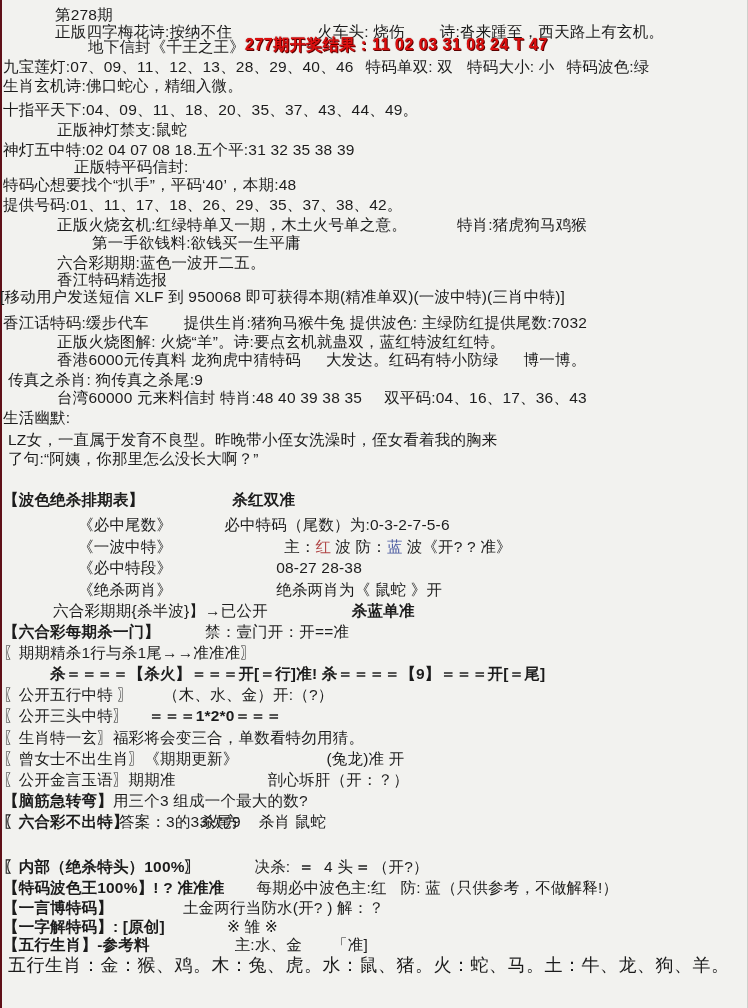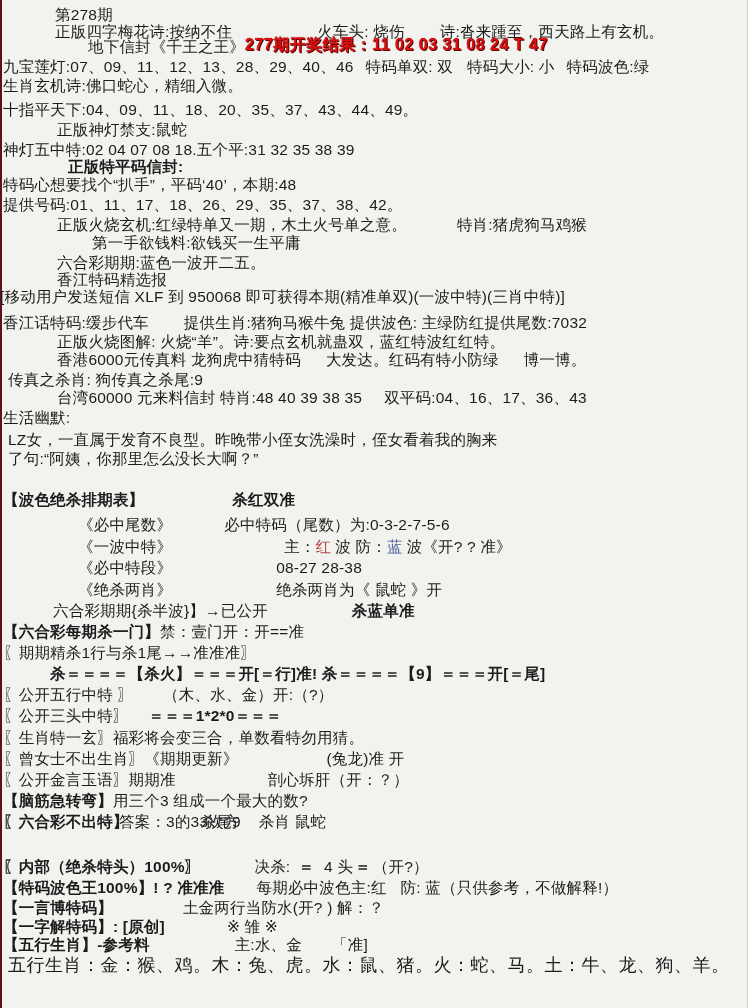--- a/index.html
+++ b/index.html
@@ -51,21 +51,21 @@
   <div class="page-right-edge"></div>
   <div id="doc">
       <div class="line" style="top: 5px; left: 55px;"><span class="seg">第278期</span></div>
       <div class="line" style="top: 22px; left: 55px;"><span class="seg">正版四字梅花诗:按纳不住</span><span class="seg" style="margin-left: 85px;">火车头: 烧伤</span><span class="seg" style="margin-left: 35px;">诗:沓来踵至，西天路上有玄机。</span></div>
       <div class="line" style="top: 37px; left: 88px;"><span class="seg">地下信封《千王之王》</span><span class="seg seg-red">277期开奖结果：11 02 03 31 08 24 T 47</span></div>
       <div class="line" style="top: 57px; left: 3px;"><span class="seg">九宝莲灯:07、09、11、12、13、28、29、40、46</span><span class="seg" style="margin-left: 12px;">特码单双: 双</span><span class="seg" style="margin-left: 14px;">特码大小: 小</span><span class="seg" style="margin-left: 12px;">特码波色:绿</span></div>
       <div class="line" style="top: 76px; left: 3px;"><span class="seg">生肖玄机诗:佛口蛇心，精细入微。</span></div>
       <div class="line" style="top: 100px; left: 3px;"><span class="seg">十指平天下:04、09、11、18、20、35、37、43、44、49。</span></div>
       <div class="line" style="top: 120px; left: 57px;"><span class="seg">正版神灯禁支:鼠蛇</span></div>
       <div class="line" style="top: 140px; left: 3px;"><span class="seg">神灯五中特:02 04 07 08 18.五个平:31 32 35 38 39</span></div>
-      <div class="line" style="top: 157px; left: 68px; font-weight: bold;"><span class="seg">正版特平码信封:</span></div>
+      <div class="line" style="top: 157px; left: 74px;"><span class="seg">正版特平码信封:</span></div>
       <div class="line" style="top: 175px; left: 3px;"><span class="seg">特码心想要找个“扒手”，平码‘40’，本期:48</span></div>
       <div class="line" style="top: 195px; left: 3px;"><span class="seg">提供号码:01、11、17、18、26、29、35、37、38、42。</span></div>
       <div class="line" style="top: 215px; left: 57px;"><span class="seg">正版火烧玄机:红绿特单又一期，木土火号单之意。</span><span class="seg" style="margin-left: 50px;">特肖:猪虎狗马鸡猴</span></div>
       <div class="line" style="top: 233px; left: 92px;"><span class="seg">第一手欲钱料:欲钱买一生平庸</span></div>
       <div class="line" style="top: 253px; left: 57px;"><span class="seg">六合彩期期:蓝色一波开二五。</span></div>
       <div class="line" style="top: 270px; left: 57px;"><span class="seg">香江特码精选报</span></div>
       <div class="line" style="top: 287px; left: 0px;"><span class="seg">[移动用户发送短信 XLF 到 950068 即可获得本期(精准单双)(一波中特)(三肖中特)]</span></div>
       <div class="line" style="top: 313px; left: 3px;"><span class="seg">香江话特码:缓步代车</span><span class="seg" style="margin-left: 35px;">提供生肖:猪狗马猴牛兔 提供波色: 主绿防红提供尾数:7032</span></div>
       <div class="line" style="top: 332px; left: 57px;"><span class="seg">正版火烧图解: 火烧“羊”。诗:要点玄机就蛊双，蓝红特波红红特。</span></div>
       <div class="line" style="top: 350px; left: 57px;"><span class="seg">香港6000元传真料 龙狗虎中猜特码</span><span class="seg" style="margin-left: 25px;">大发达。红码有特小防绿</span><span class="seg" style="margin-left: 25px;">博一博。</span></div>
@@ -73,21 +73,21 @@
       <div class="line" style="top: 388px; left: 57px;"><span class="seg">台湾60000 元来料信封 特肖:48 40 39 38 35</span><span class="seg" style="margin-left: 22px;">双平码:04、16、17、36、43</span></div>
       <div class="line" style="top: 408px; left: 3px;"><span class="seg">生活幽默:</span></div>
       <div class="line" style="top: 430px; left: 8px;"><span class="seg">LZ女，一直属于发育不良型。昨晚带小侄女洗澡时，侄女看着我的胸来</span></div>
       <div class="line" style="top: 449px; left: 8px;"><span class="seg">了句:“阿姨，你那里怎么没长大啊？”</span></div>
       <div class="line" style="top: 490px; left: 3px;"><span class="seg seg-bold">【波色绝杀排期表】</span><span class="seg seg-bold" style="margin-left: 88px;">杀红双准</span></div>
       <div class="line" style="top: 515px; left: 78px;"><span class="seg">《必中尾数》</span><span class="seg" style="margin-left: 52px;">必中特码（尾数）为:0-3-2-7-5-6</span></div>
       <div class="line" style="top: 537px; left: 78px;"><span class="seg">《一波中特》</span><span class="seg" style="margin-left: 112px;">主：</span><span class="seg seg-r">红</span><span class="seg" style="margin-left: 4px;">波 防：</span><span class="seg seg-b">蓝</span><span class="seg" style="margin-left: 4px;">波《开? ? 准》</span></div>
       <div class="line" style="top: 558px; left: 78px;"><span class="seg">《必中特段》</span><span class="seg" style="margin-left: 104px;">08-27 28-38</span></div>
       <div class="line" style="top: 580px; left: 78px;"><span class="seg">《绝杀两肖》</span><span class="seg" style="margin-left: 104px;">绝杀两肖为《 鼠蛇 》开</span></div>
       <div class="line" style="top: 601px; left: 53px;"><span class="seg">六合彩期期{杀半波}】→已公开</span><span class="seg seg-bold" style="margin-left: 84px;">杀蓝单准</span></div>
-      <div class="line" style="top: 622px; left: 3px;"><span class="seg seg-bold">【六合彩每期杀一门】</span><span class="seg" style=" text-align: right;">禁：壹门开：开==准</span></div>
+      <div class="line" style="top: 622px; left: 3px;"><span class="seg seg-bold">【六合彩每期杀一门】</span><span class="seg" style="margin-left: 45px; text-align: right;">禁：壹门开：开==准</span></div>
       <div class="line" style="top: 643px; left: 3px;"><span class="seg">〖期期精杀1行与杀1尾→→准准准〗</span></div>
       <div class="line" style="top: 664px; left: 50px;"><span class="seg seg-bold">杀＝＝＝＝【杀火】＝＝＝开[＝行]准! 杀＝＝＝＝【9】＝＝＝开[＝尾]</span></div>
       <div class="line" style="top: 685px; left: 3px;"><span class="seg">〖公开五行中特 〗</span><span class="seg" style="margin-left: 30px;">（木、水、金）开:（?）</span></div>
       <div class="line" style="top: 706px; left: 3px;"><span class="seg">〖公开三头中特〗</span><span class="seg seg-bold" style="margin-left: 20px;">＝＝＝1*2*0＝＝＝</span></div>
       <div class="line" style="top: 728px; left: 3px;"><span class="seg">〖生肖特一玄〗</span><span class="seg" style="">福彩将会变三合，单数看特勿用猜。</span></div>
       <div class="line" style="top: 749px; left: 3px;"><span class="seg">〖曾女士不出生肖〗《期期更新》</span><span class="seg" style="margin-left: 88px;">(兔龙)准 开</span></div>
       <div class="line" style="top: 770px; left: 3px;"><span class="seg">〖公开金言玉语〗期期准</span><span class="seg" style="margin-left: 92px;">剖心坼肝（开：？）</span></div>
       <div class="line" style="top: 791px; left: 3px;"><span class="seg seg-bold">【脑筋急转弯】</span><span class="seg">用三个3 组成一个最大的数?</span></div>
       <div class="line" style="top: 812px; left: 119px;"><span class="seg">答案：3的33次方</span></div>
       <div class="line" style="top: 812px; left: 3px;"><span class="seg seg-bold">〖六合彩不出特】</span><span class="seg" style="margin-left: 72px;">杀尾9</span><span class="seg" style="margin-left: 18px;">杀肖 鼠蛇</span></div>

